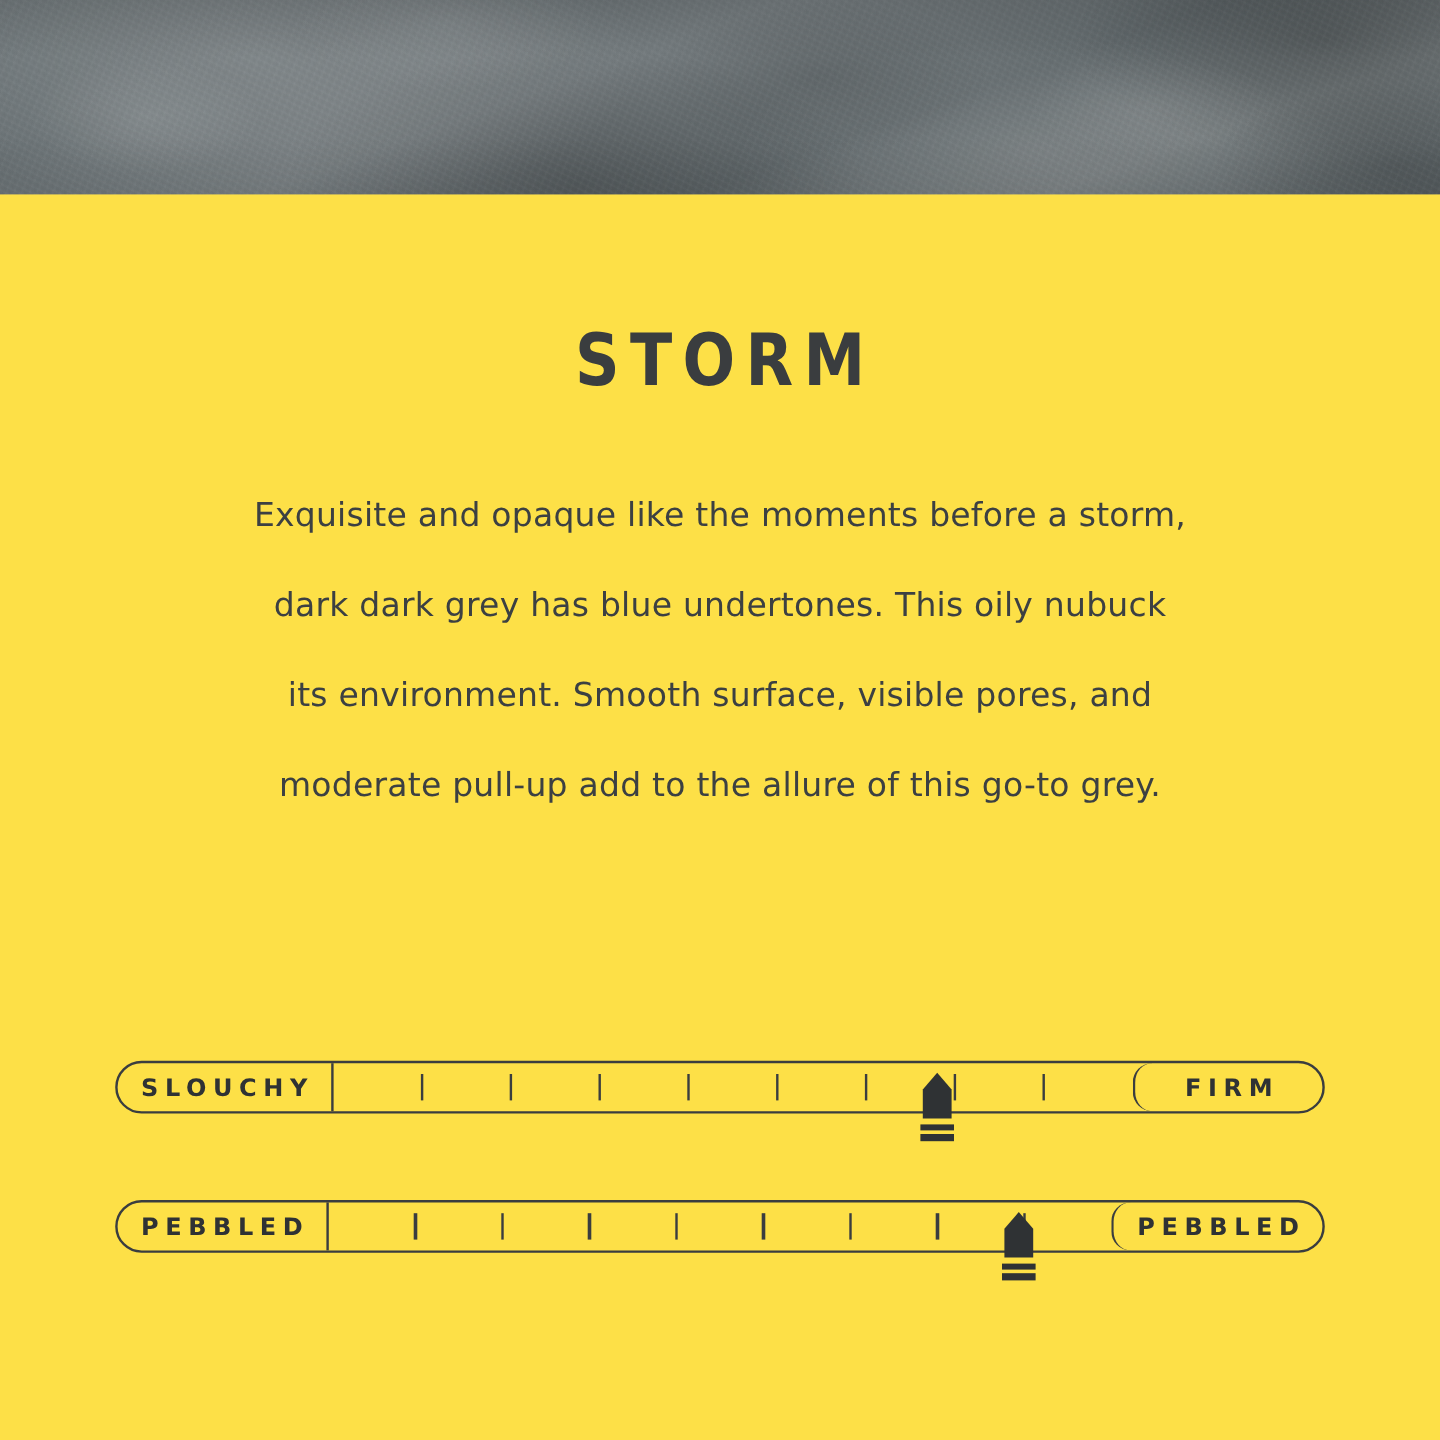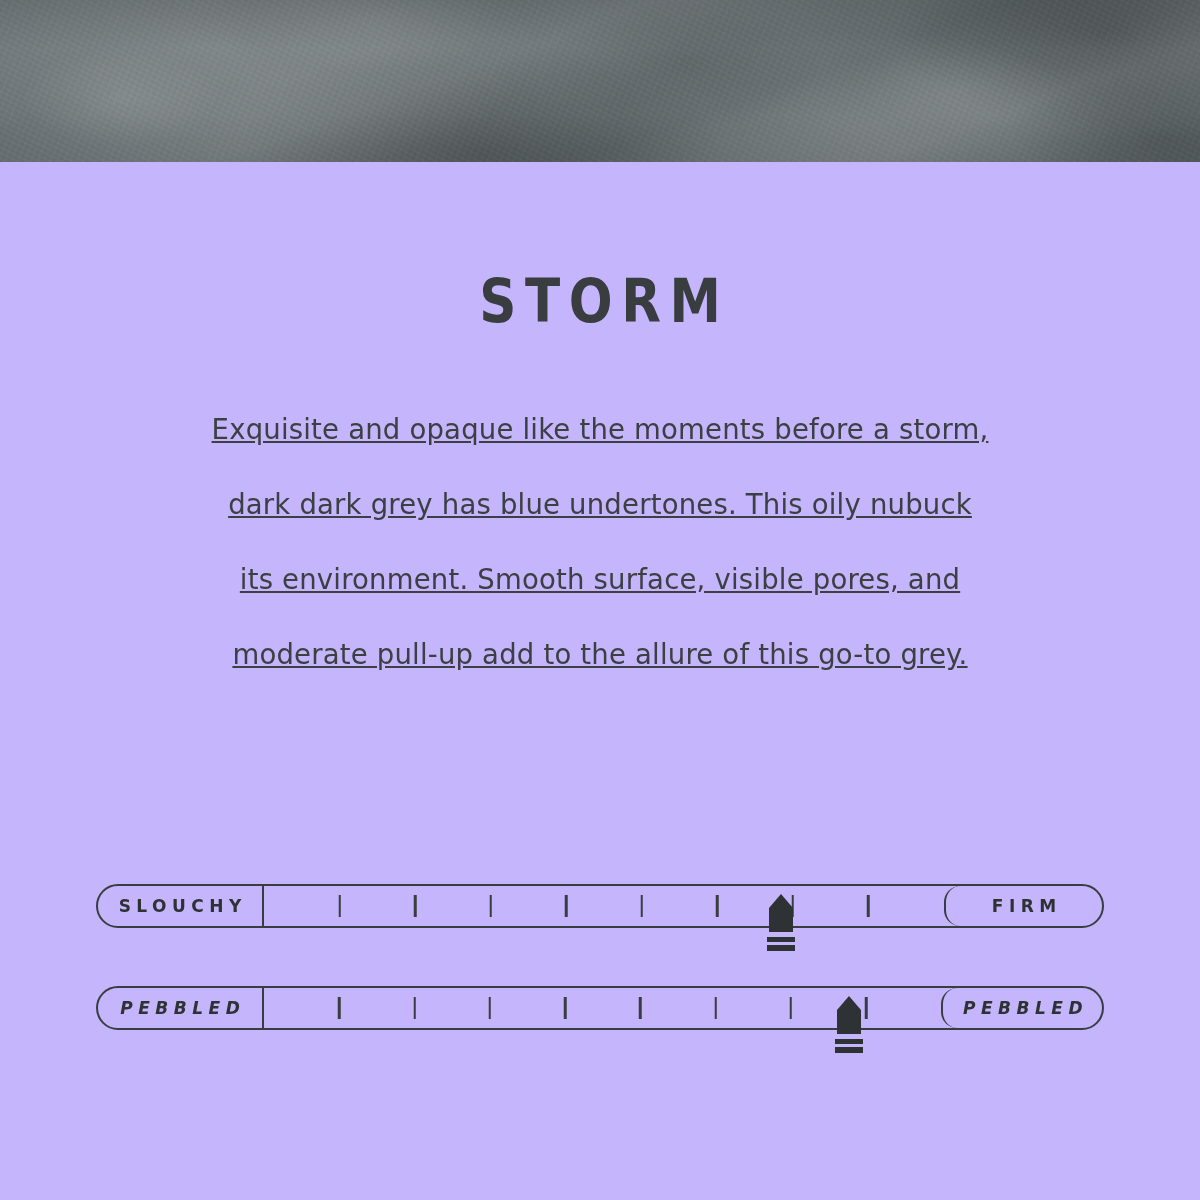--- a/index.html
+++ b/index.html
@@ -11,21 +11,21 @@
     height: 1200px;
     background: #e5e6e6;
     font-family: "Liberation Sans", sans-serif;
     overflow: hidden;
   }
 
   .page {
     position: relative;
     width: 1200px;
     height: 1200px;
-    background: #c4b5fd;
+    background: #fde047;
   }
 
   
   .swatch {
     position: relative;
     width: 1200px;
     height: 162px;
     overflow: hidden;
     background:
       radial-gradient(ellipse 520px 210px at 18% 30%, rgba(255,255,255,0.16) 0%, rgba(255,255,255,0.0) 62%),
@@ -77,21 +77,21 @@
     margin: 56px auto 0 auto;
     width: 880px;
     text-align: center;
     font-family: "DejaVu Sans", sans-serif;
     font-size: 27.5px;
     line-height: 75px;
     color: #3c4042;
     letter-spacing: 0.2px;
     font-weight: 400;
   }
-  .description .line { display: block; white-space: nowrap; text-decoration: underline; }
+  .description .line { display: block; white-space: nowrap; }
 
   
   .scales {
     position: absolute;
     left: 0;
     top: 884px;
     width: 1200px;
   }
   .scale-wrap {
     position: relative;
@@ -108,21 +108,21 @@
     align-items: stretch;
     background: transparent;
     box-sizing: border-box;
   }
   .cap {
     display: flex;
     align-items: center;
     justify-content: center;
     font-family: "DejaVu Sans", sans-serif;
     font-weight: 700;
-    font-size: 17px;
+    font-size: 20px;
     letter-spacing: 5.5px;
     color: #2f3234;
     text-indent: 5.5px;
     box-sizing: border-box;
     flex: 0 0 auto;
     padding: 0 14px;
   }
   .cap-left  { border-right: 2.5px solid #3a3d3f; min-width: 166px; }
   .cap-right { border-left: 2.5px solid #3a3d3f; min-width: 158px; border-radius: 16px; }
   .track {
@@ -184,21 +184,21 @@
       </div>
       <div class="marker" id="marker-0" style="left: 684.8px;">
         <svg width="40" height="62" viewBox="0 0 40 62" aria-hidden="true">
           <path d="M20 2 L32 16 L32 40 L8 40 L8 16 Z" fill="#2f3234"></path>
           <rect x="6" y="45" width="28" height="5" fill="#2f3234"></rect>
           <rect x="6" y="53" width="28" height="6" fill="#2f3234"></rect>
         </svg>
       </div>
     </div>
 
-    <div class="scale-wrap" style="margin-top:2px;font-style:italic;">
+    <div class="scale-wrap" style="margin-top:16px;">
       <div class="scale">
         <div class="cap cap-left">PEBBLED</div>
         <div class="track" id="track-1">
             <div class="tick" style="left: 11.1111%;"></div>
             <div class="tick" style="left: 22.2222%;"></div>
             <div class="tick" style="left: 33.3333%;"></div>
             <div class="tick" style="left: 44.4444%;"></div>
             <div class="tick" style="left: 55.5556%;"></div>
             <div class="tick" style="left: 66.6667%;"></div>
             <div class="tick" style="left: 77.7778%;"></div>

